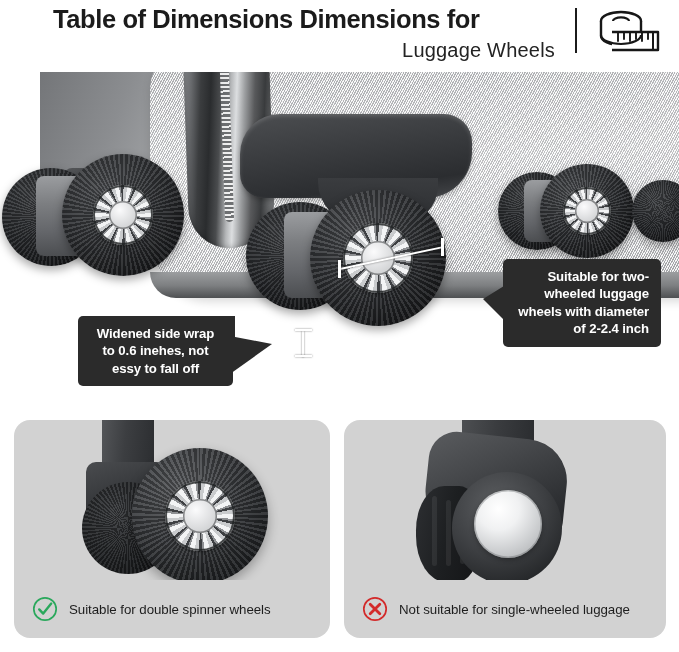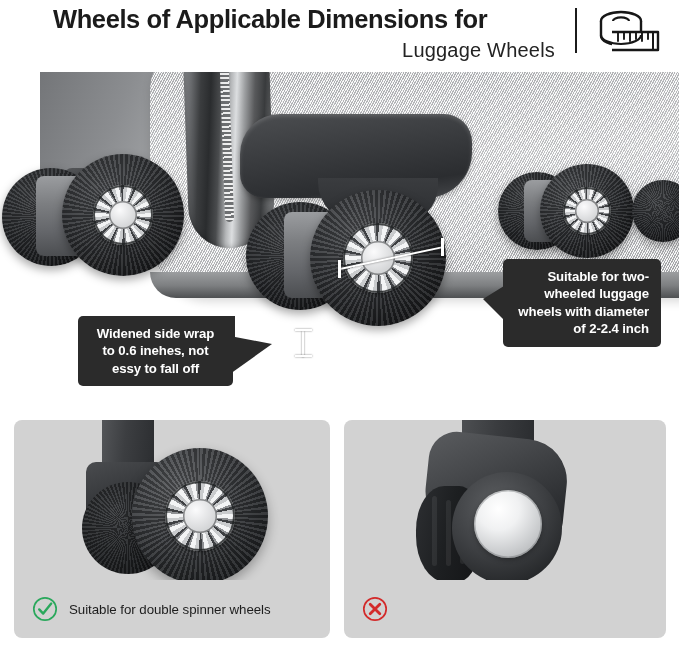--- a/index.html
+++ b/index.html
@@ -263,21 +263,21 @@
     width: 8px; height: 30px;
     background: #2b2b2b;
   }
 
   
   .panel {
     position: absolute;
     top: 420px;
     height: 218px;
     background: #d2d2d2;
-    border-radius: 8px;
+    border-radius: 16px;
     overflow: hidden;
     text-decoration: underline;
   }
   .panel-left  { left: 14px;  width: 316px; }
   .panel-right { left: 344px; width: 322px; }
 
   .panel-photo {
     position: absolute;
     left: 0; top: 0;
     width: 100%;
@@ -395,21 +395,21 @@
     border-radius: 50%;
     background: radial-gradient(circle at 36% 28%, #ffffff 0%, #f0f1f2 32%, #c8cacc 68%, #a3a5a7 100%);
     box-shadow: inset 0 0 0 1.5px rgba(90,92,94,0.35), 0 2px 5px rgba(0,0,0,0.3);
   }
 </style>
 </head>
 <body>
 
 <div class="header">
   <div class="header-text">
-    <div class="title-main">Wheels of Applicable Dimensions for</div>
+    <div class="title-main">Table of Dimensions Dimensions for</div>
     <div class="title-sub">Luggage Wheels</div>
   </div>
 
   <div class="header-divider"></div>
 
   <svg class="tape-icon" viewBox="0 0 72 50">
     <ellipse cx="27" cy="13" rx="20" ry="9" fill="#fff" stroke="#171717" stroke-width="2.4"></ellipse>
     <ellipse cx="27" cy="13" rx="8" ry="3.6" fill="#fff" stroke="#171717" stroke-width="2.2"></ellipse>
     <path d="M7 13 V28 a20 9 0 0 0 40 0 V13" fill="#fff" stroke="#171717" stroke-width="2.4"></path>
     <path d="M18 24 H64 V42 H18" fill="#fff" stroke="#171717" stroke-width="2.4" stroke-linejoin="round"></path>
@@ -505,14 +505,15 @@
     </div>
     <div class="br-housing"></div>
     <div class="br-cap"></div>
   </div>
 
   <div class="panel-caption">
     <svg class="caption-icon" viewBox="0 0 26 26">
       <circle cx="13" cy="13" r="11.2" fill="none" stroke="#d32a2a" stroke-width="1.7"></circle>
       <path d="M8.2 8.2 L17.8 17.8 M17.8 8.2 L8.2 17.8" fill="none" stroke="#d32a2a" stroke-width="2.8" stroke-linecap="round"></path>
     </svg>
+    <span class="caption-text">Not suitable for single-wheeled luggage</span>
   </div>
 </div>
 
 </body></html>

